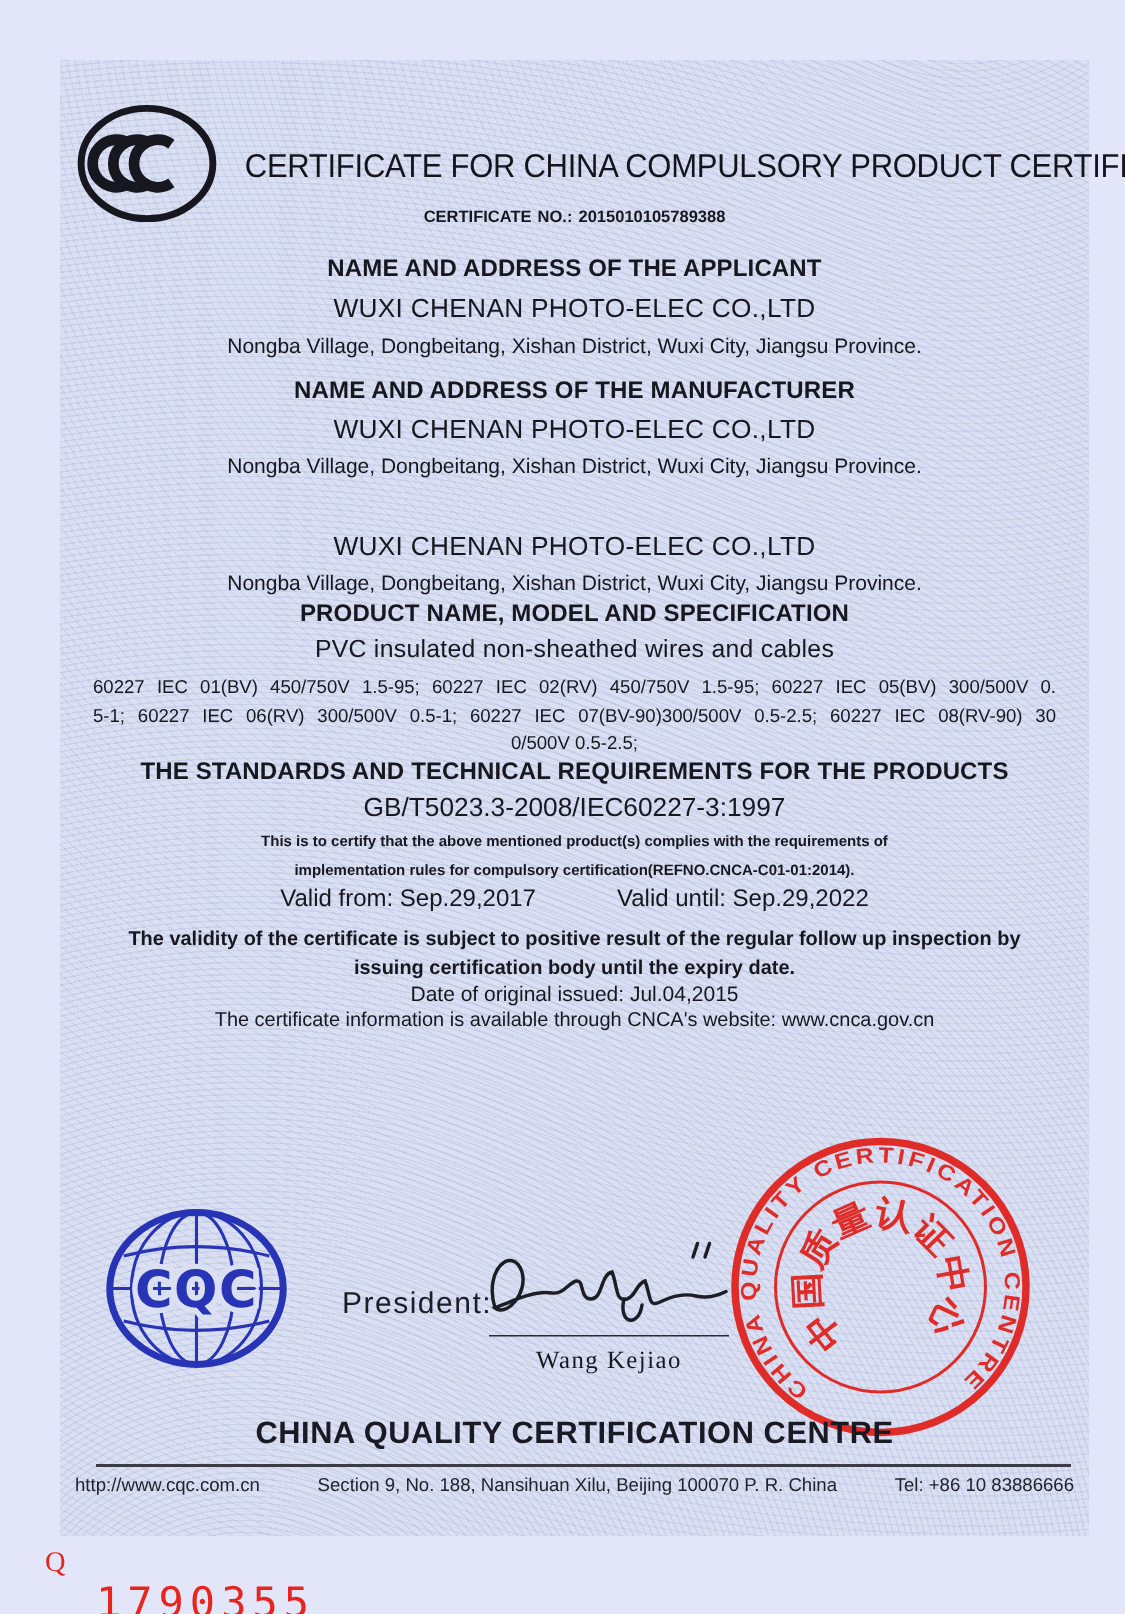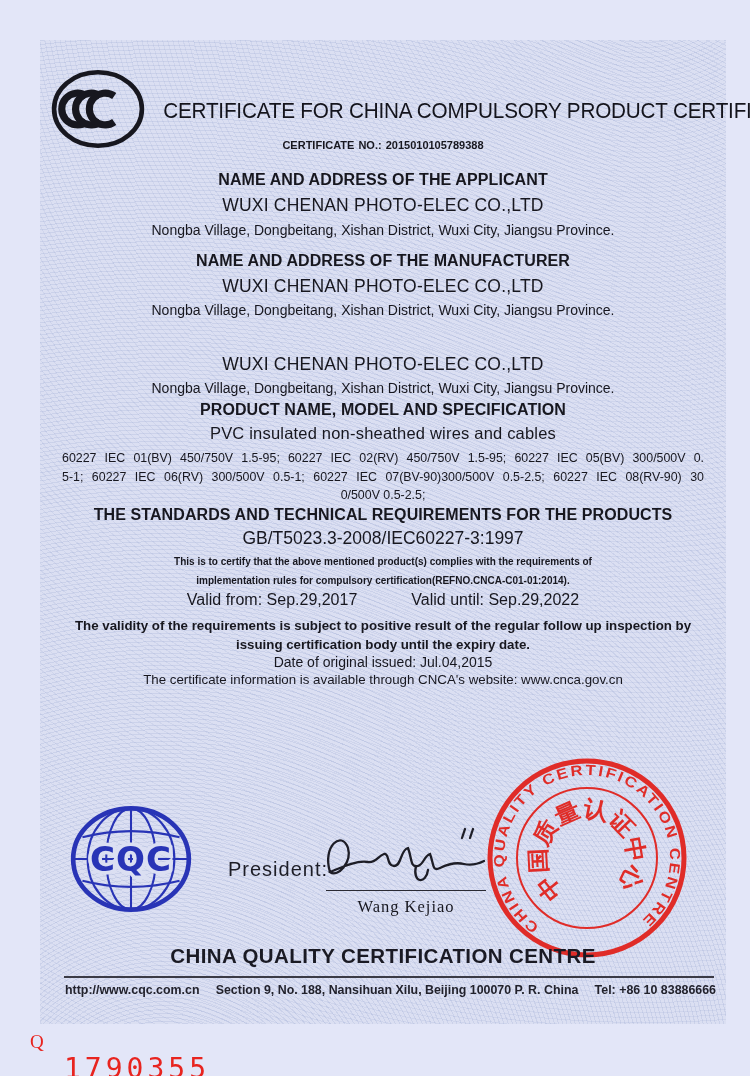--- a/index.html
+++ b/index.html
@@ -53,22 +53,22 @@
   .cqc-logo { position:absolute; left:28px; top:763px; width:126px; height:112px; }
   .pres { position:absolute; left:188px; top:818px; font-size:20px; letter-spacing:1px; color:#1d1d26; }
   .sig-svg { position:absolute; left:280px; top:786px; width:174px; height:62px; }
   .sig-line { position:absolute; left:286px; top:850px; width:160px; border-top:1.5px solid #2a2a33; }
   .wang { position:absolute; left:286px; top:857px; width:160px; text-align:center;
           font-family:"Liberation Serif", serif; font-size:16.5px; letter-spacing:1px; }
   .seal { position:absolute; left:444px; top:715px; width:206px; height:206px; }
 
   .forg { top:904px; font-size:20.5px; font-weight:bold; letter-spacing:0.4px; color:#1a1a24; }
   .frule { position:absolute; top:936px; left:24px; right:12px; border-top:2px solid #3b3b46; }
-  .frow { position:absolute; top:943px; left:25px; right:10px; display:flex;
-          justify-content:space-between; align-items:baseline; font-size:12.4px; font-weight:bold; color:#22222c; }
+  .frow { position:absolute; top:943px; left:10px; right:10px; display:flex;
+          justify-content:space-between; align-items:baseline; font-size:12.4px; font-weight:normal; color:#22222c; }
 
   .serial-q { position:absolute; left:30px; top:1031px; font-family:"Liberation Serif", serif;
               font-size:19px; color:#e8241f; }
   .serial-n { position:absolute; left:64px; top:1024px; font-family:"DejaVu Sans Mono", monospace;
               font-size:28px; letter-spacing:4px; color:#e8241f;margin-top:28px; }
 </style>
 </head>
 <body>
 
 <div class="page">
@@ -122,21 +122,21 @@
         <span class="b">Valid from:</span>
         <span>Sep.29,2017</span>
       </div>
       <div>
         <span class="b">Valid until:</span>
         <span>Sep.29,2022</span>
       </div>
     </div>
 
     <div class="abs vnote">
-      <div>The validity of the requirements is subject to positive result of the regular follow up inspection by</div>
+      <div>The validity of the certificate is subject to positive result of the regular follow up inspection by</div>
       <div>issuing certification body until the expiry date.</div>
     </div>
     <div class="abs dorig">Date of original issued: Jul.04,2015</div>
     <div class="abs cnca">The certificate information is available through CNCA's website: www.cnca.gov.cn</div>
 
     <svg class="cqc-logo" viewBox="0 0 122 108">
       <g fill="none" stroke="#2834b6">
         <ellipse cx="61" cy="54" rx="56" ry="49" stroke-width="4.5"></ellipse>
         <ellipse cx="61" cy="54" rx="24" ry="49" stroke-width="2"></ellipse>
         <ellipse cx="61" cy="54" rx="42" ry="49" stroke-width="2"></ellipse>

